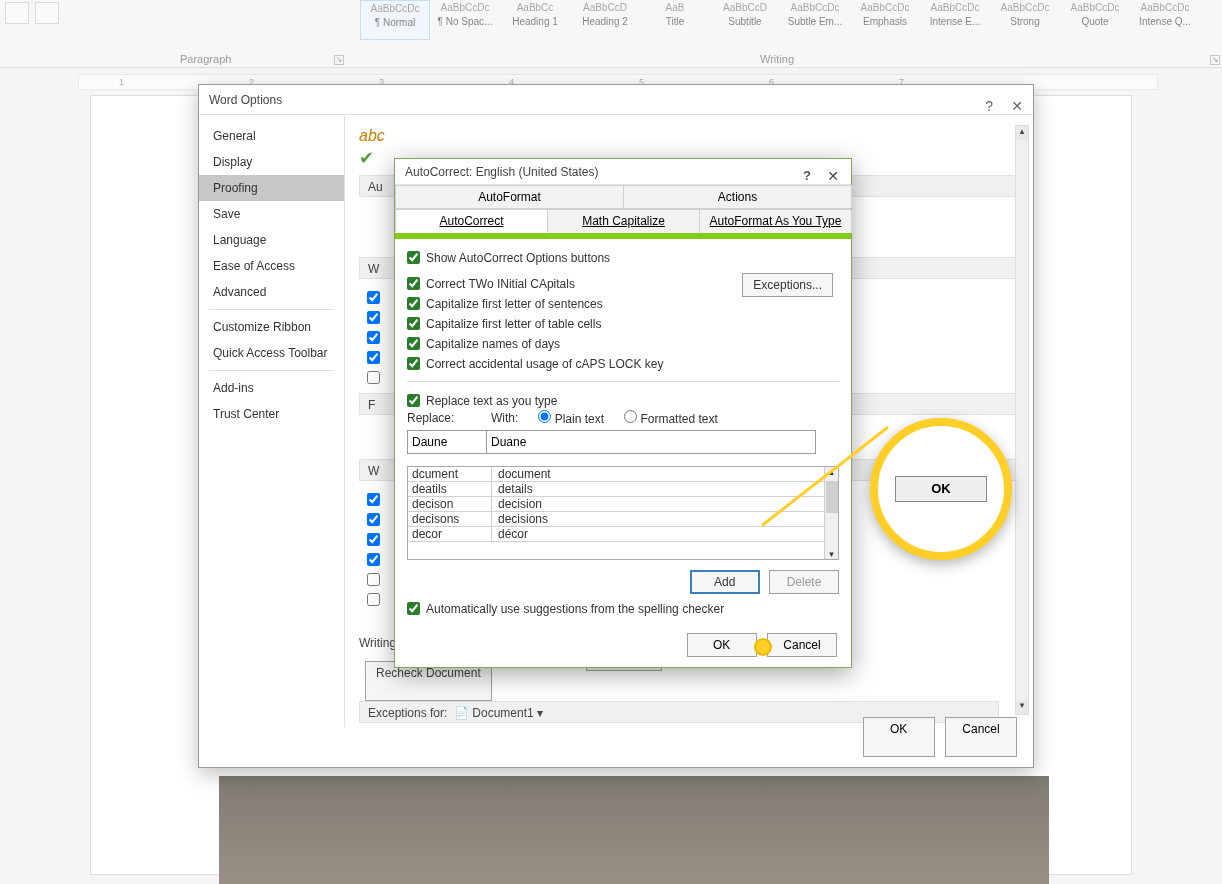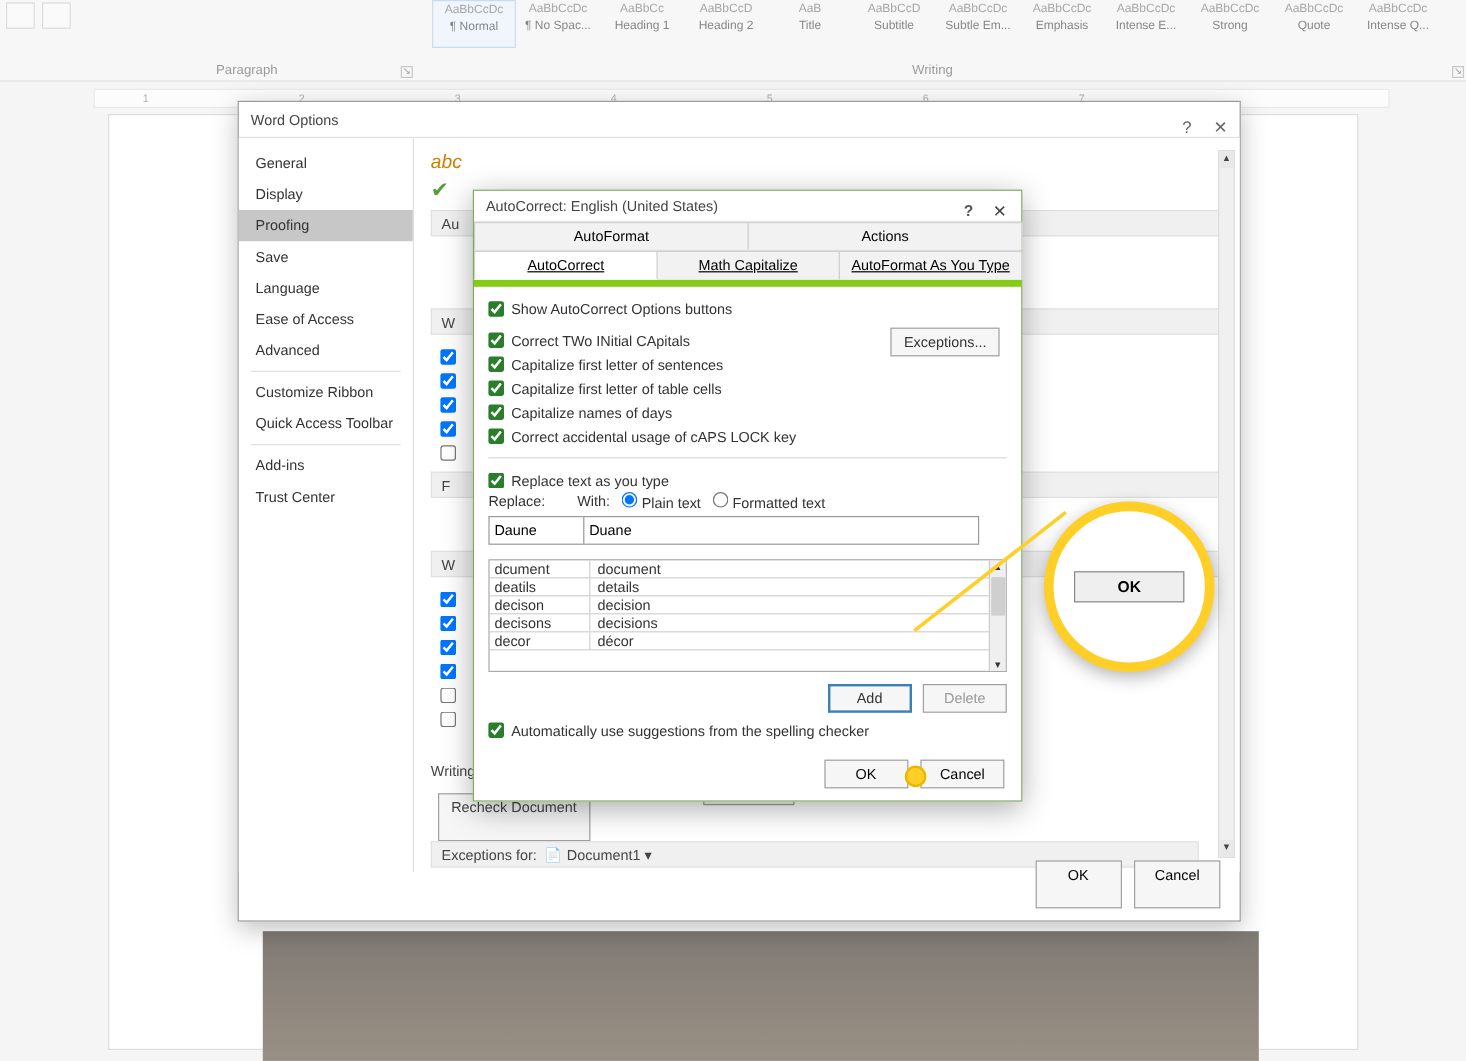--- a/index.html
+++ b/index.html
@@ -61,21 +61,21 @@
 .ac-title .x { position: absolute; right: 12px; top: 4px; font-size: 14px; color: #444; }
 .tabs { display: flex; border-bottom: 1px solid #d0d0d0; font-size: 12px; }
 .tabs .tab { flex: 1; text-align: center; padding: 4px 0; background: #f2f2f2; border: 1px solid #d0d0d0; border-bottom: none; margin-right: -1px; }
 .tabs .tab.sel { background: #fff; border-bottom: 1px solid #fff; position: relative; z-index: 1; }
 .tabs2 { border-bottom: 6px solid #84cc16; text-decoration: underline; }
 .ac-body { padding: 8px 12px 8px 12px; font-size: 12px; color: #333; }
 .ac .chk { display: block; padding: 2px 0; }
 .ac .chk input { margin-right: 6px; accent-color: #2a7d2a; position: relative; top: 2px; }
 .exceptions { position: absolute; right: 18px; top: 114px; }
 .sep2 { height: 1px; background: #d8d8d8; margin: 8px 0; }
-.rw { display: flex; align-items: center; }
+.rw { display: flex; gap: 10px; align-items: center; }
 .rw .lbl { width: 74px; }
 .radio { margin-left: 10px; }
 .inputs { display: flex; margin-top: 4px; }
 .inputs input { height: 24px; font-size: 12px; padding: 0 4px; border: 1px solid #999; }
 .inputs .rep { width: 80px; }
 .inputs .wit { width: 330px; margin-left: -1px; }
 .table { border: 1px solid #aaa; margin-top: 12px; height: 94px; overflow: hidden; position: relative; }
 .table .row { display: flex; font-size: 12px; border-bottom: 1px solid #d0d0d0; height: 15px; line-height: 15px; }
 .table .c1 { width: 84px; padding-left: 4px; border-right: 1px solid #d0d0d0; }
 .table .c2 { flex: 1; padding-left: 6px; }

